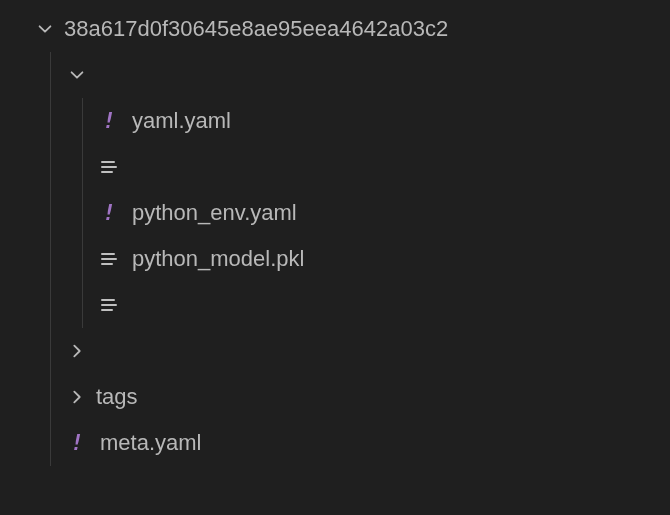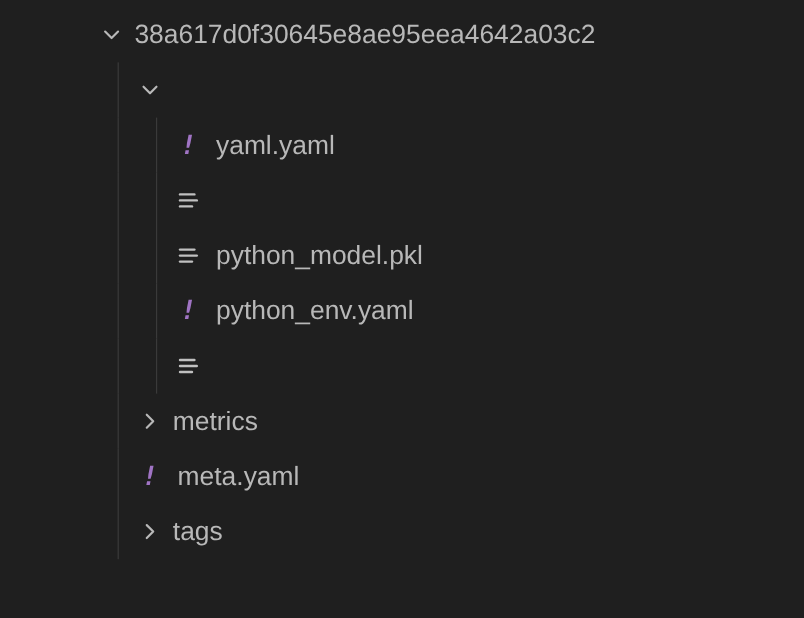--- a/index.html
+++ b/index.html
@@ -17,21 +17,20 @@
   .tree {
     padding-top: 6px;
   }
   .row {
     display: flex;
     align-items: center;
     height: 46px;
     position: relative;
     cursor: pointer;
     user-select: none;
-    margin-left: 48px;
   }
   
   .indent {
     width: 32px;
     height: 100%;
     flex: 0 0 auto;
     position: relative;
   }
   
   .indent.guide::before {
@@ -150,72 +149,71 @@
           <use href="#icon-text"></use>
         </svg>
       </span>
   </div>
   <div class="row">
     <span class="indent"></span>
     <span class="indent guide"></span>
     <span class="indent guide"></span>
     <span class="file-icon">
         <svg viewBox="0 0 20 20">
+          <use href="#icon-yaml"></use>
+        </svg>
+      </span>
+    <span class="label">python_env.yaml</span>
+  </div>
+  <div class="row">
+    <span class="indent"></span>
+    <span class="indent guide"></span>
+    <span class="indent guide"></span>
+    <span class="file-icon">
+        <svg viewBox="0 0 20 20">
           <use href="#icon-text"></use>
         </svg>
       </span>
     <span class="label">python_model.pkl</span>
   </div>
   <div class="row">
     <span class="indent"></span>
     <span class="indent guide"></span>
     <span class="indent guide"></span>
     <span class="file-icon">
         <svg viewBox="0 0 20 20">
+          <use href="#icon-text"></use>
+        </svg>
+      </span>
+  </div>
+
+  <div class="row">
+    <span class="indent"></span>
+    <span class="indent guide"></span>
+    <span class="chevron">
+      <svg viewBox="0 0 20 20">
+          <use href="#chev-right"></use>
+        </svg>
+    </span>
+  </div>
+  <div class="row">
+    <span class="indent"></span>
+    <span class="indent guide"></span>
+    <span class="chevron">
+      <svg viewBox="0 0 20 20">
+          <use href="#chev-right"></use>
+        </svg>
+    </span>
+    <span class="label">tags</span>
+  </div>
+
+  <div class="row">
+    <span class="indent"></span>
+    <span class="indent guide"></span>
+    <span class="file-icon">
+        <svg viewBox="0 0 20 20">
           <use href="#icon-yaml"></use>
         </svg>
       </span>
-    <span class="label">python_env.yaml</span>
-  </div>
-  <div class="row">
-    <span class="indent"></span>
-    <span class="indent guide"></span>
-    <span class="indent guide"></span>
-    <span class="file-icon">
-        <svg viewBox="0 0 20 20">
-          <use href="#icon-text"></use>
-        </svg>
-      </span>
-  </div>
-
-  <div class="row">
-    <span class="indent"></span>
-    <span class="indent guide"></span>
-    <span class="chevron">
-      <svg viewBox="0 0 20 20">
-          <use href="#chev-right"></use>
-        </svg>
-    </span>
-    <span class="label">metrics</span>
-  </div>
-  <div class="row">
-    <span class="indent"></span>
-    <span class="indent guide"></span>
-    <span class="file-icon">
-        <svg viewBox="0 0 20 20">
-          <use href="#icon-yaml"></use>
-        </svg>
-      </span>
     <span class="label">meta.yaml</span>
   </div>
 
-  <div class="row">
-    <span class="indent"></span>
-    <span class="indent guide"></span>
-    <span class="chevron">
-      <svg viewBox="0 0 20 20">
-          <use href="#chev-right"></use>
-        </svg>
-    </span>
-    <span class="label">tags</span>
-  </div>
-
 </div>
 
 </body></html>

